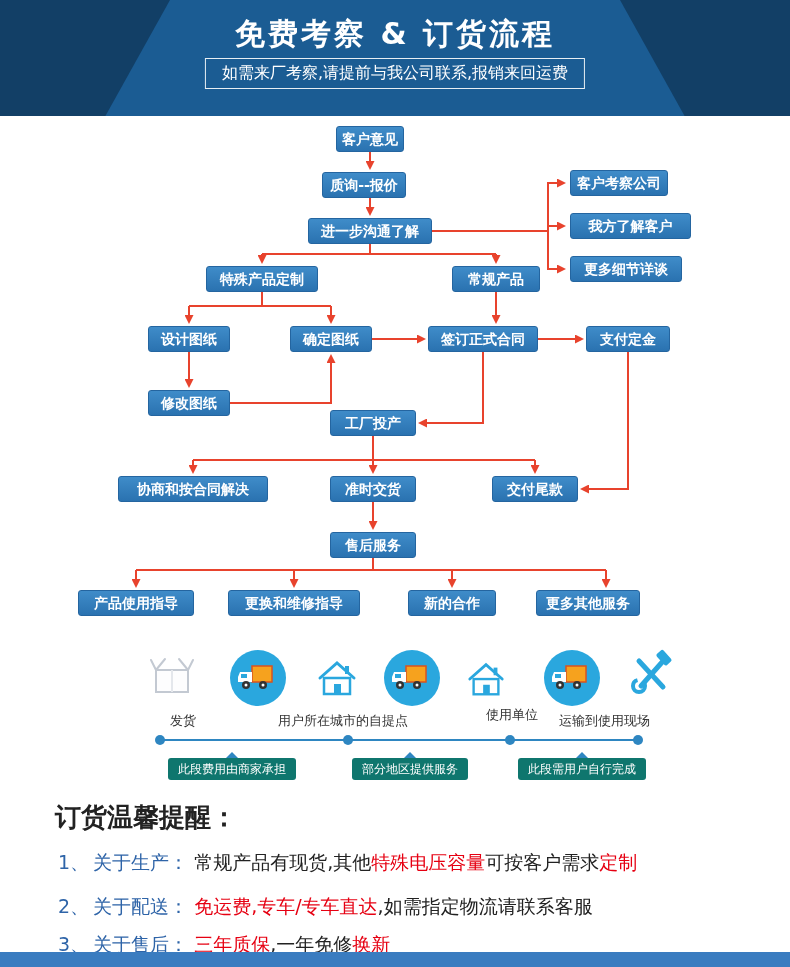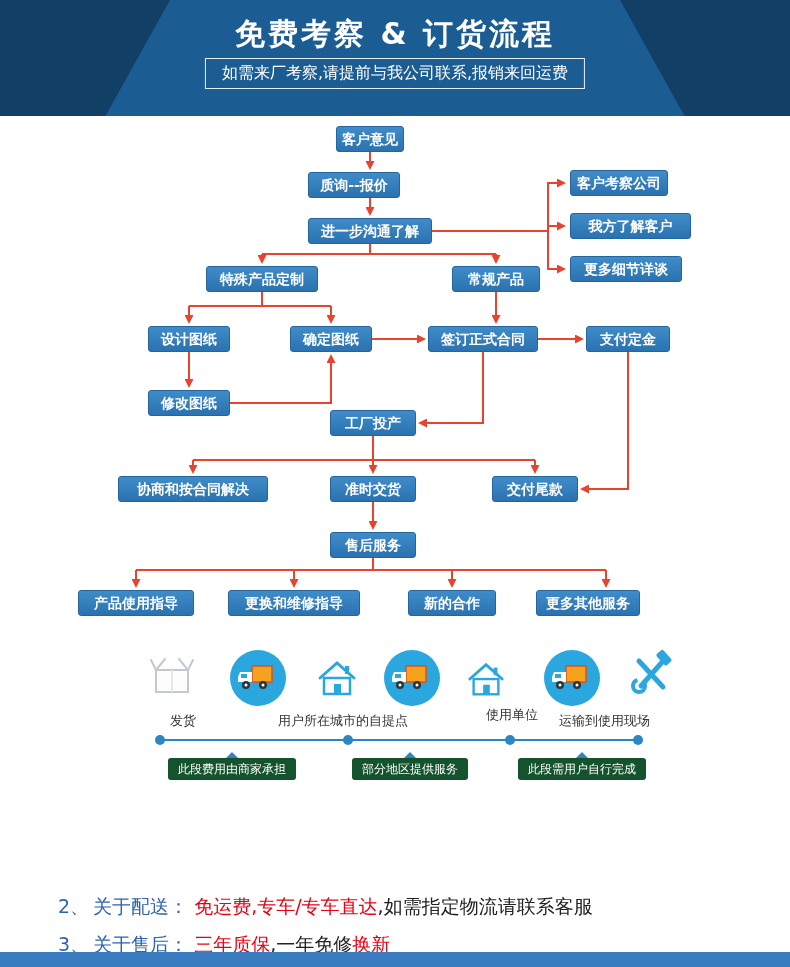--- a/index.html
+++ b/index.html
@@ -22,21 +22,21 @@
         border:1px solid #2465a0;border-radius:3px;box-sizing:border-box;white-space:nowrap;}
   .arrows{position:absolute;left:0;top:0;pointer-events:none;}
 
   
   .icon{position:absolute;}
   .step-label{position:absolute;font-size:13px;color:#333;text-align:right;white-space:nowrap;}
 
   
   .tl-line{position:absolute;left:160px;top:739px;width:480px;height:2px;background:#2e86c1;}
   .tl-dot{position:absolute;width:10px;height:10px;border-radius:50%;background:#2e86c1;top:735px;}
-  .tl-tag{position:absolute;top:758px;background:#14532d;color:#fff;font-size:12px;height:22px;
+  .tl-tag{position:absolute;top:758px;background:#0f766e;color:#fff;font-size:12px;height:22px;
         line-height:22px;padding:0 10px;border-radius:3px;white-space:nowrap;}
   .tl-tag::before{content:"";position:absolute;top:-6px;left:50%;margin-left:-6px;
         border-left:6px solid transparent;border-right:6px solid transparent;
         border-bottom:6px solid #2e86c1;}
 
   
   .rem-title{position:absolute;left:55px;top:800px;font-size:26px;font-weight:bold;color:#222;}
   .rem-item{position:absolute;left:58px;font-size:19px;color:#222;white-space:nowrap;}
   .rem-item .blue{color:#2e64a8;}
   .rem-item .red{color:#e60012;}
@@ -93,21 +93,21 @@
       <path d="M373,558 V570"></path>
       <path d="M136,570 H606"></path>
       <path d="M136,570 V586" marker-end="url(#arw)"></path>
       <path d="M294,570 V586" marker-end="url(#arw)"></path>
       <path d="M452,570 V586" marker-end="url(#arw)"></path>
       <path d="M606,570 V586" marker-end="url(#arw)"></path>
     </g>
   </svg>
 
   <div class="node" style="left:336px;top:126px;width:68px">客户意见</div>
-  <div class="node" style="left:308px;top:172px;width:92px">质询--报价</div>
+  <div class="node" style="left:322px;top:172px;width:84px">质询--报价</div>
   <div class="node" style="left:308px;top:218px;width:124px">进一步沟通了解</div>
   <div class="node" style="left:570px;top:170px;width:98px">客户考察公司</div>
   <div class="node" style="left:570px;top:213px;width:121px">我方了解客户</div>
   <div class="node" style="left:570px;top:256px;width:112px">更多细节详谈</div>
   <div class="node" style="left:206px;top:266px;width:112px">特殊产品定制</div>
   <div class="node" style="left:452px;top:266px;width:88px">常规产品</div>
   <div class="node" style="left:148px;top:326px;width:82px">设计图纸</div>
   <div class="node" style="left:290px;top:326px;width:82px">确定图纸</div>
   <div class="node" style="left:428px;top:326px;width:110px">签订正式合同</div>
   <div class="node" style="left:586px;top:326px;width:84px">支付定金</div>
@@ -191,21 +191,26 @@
 
   <div class="tl-line"></div>
   <div class="tl-dot" style="left:155px"></div>
   <div class="tl-dot" style="left:343px"></div>
   <div class="tl-dot" style="left:505px"></div>
   <div class="tl-dot" style="left:633px"></div>
   <div class="tl-tag" style="left:168px">此段费用由商家承担</div>
   <div class="tl-tag" style="left:352px">部分地区提供服务</div>
   <div class="tl-tag" style="left:518px">此段需用户自行完成</div>
 
-
+  <div class="rem-title">订货温馨提醒：</div>
+
+  <div class="rem-item" style="top:850px">
+    <span class="blue num">1、</span><span class="blue">关于生产：</span>
+    <span>常规产品有现货,其他</span><span class="red">特殊电压容量</span><span>可按客户需求</span><span class="red">定制</span>
+  </div>
 
   <div class="rem-item" style="top:894px">
     <span class="blue num">2、</span><span class="blue">关于配送：</span>
     <span class="red">免运费,专车/专车直达</span><span>,如需指定物流请联系客服</span>
   </div>
 
   <div class="rem-item" style="top:932px">
     <span class="blue num">3、</span><span class="blue">关于售后：</span>
     <span class="red">三年质保</span><span>,一年免修</span><span class="red">换新</span>
   </div>

